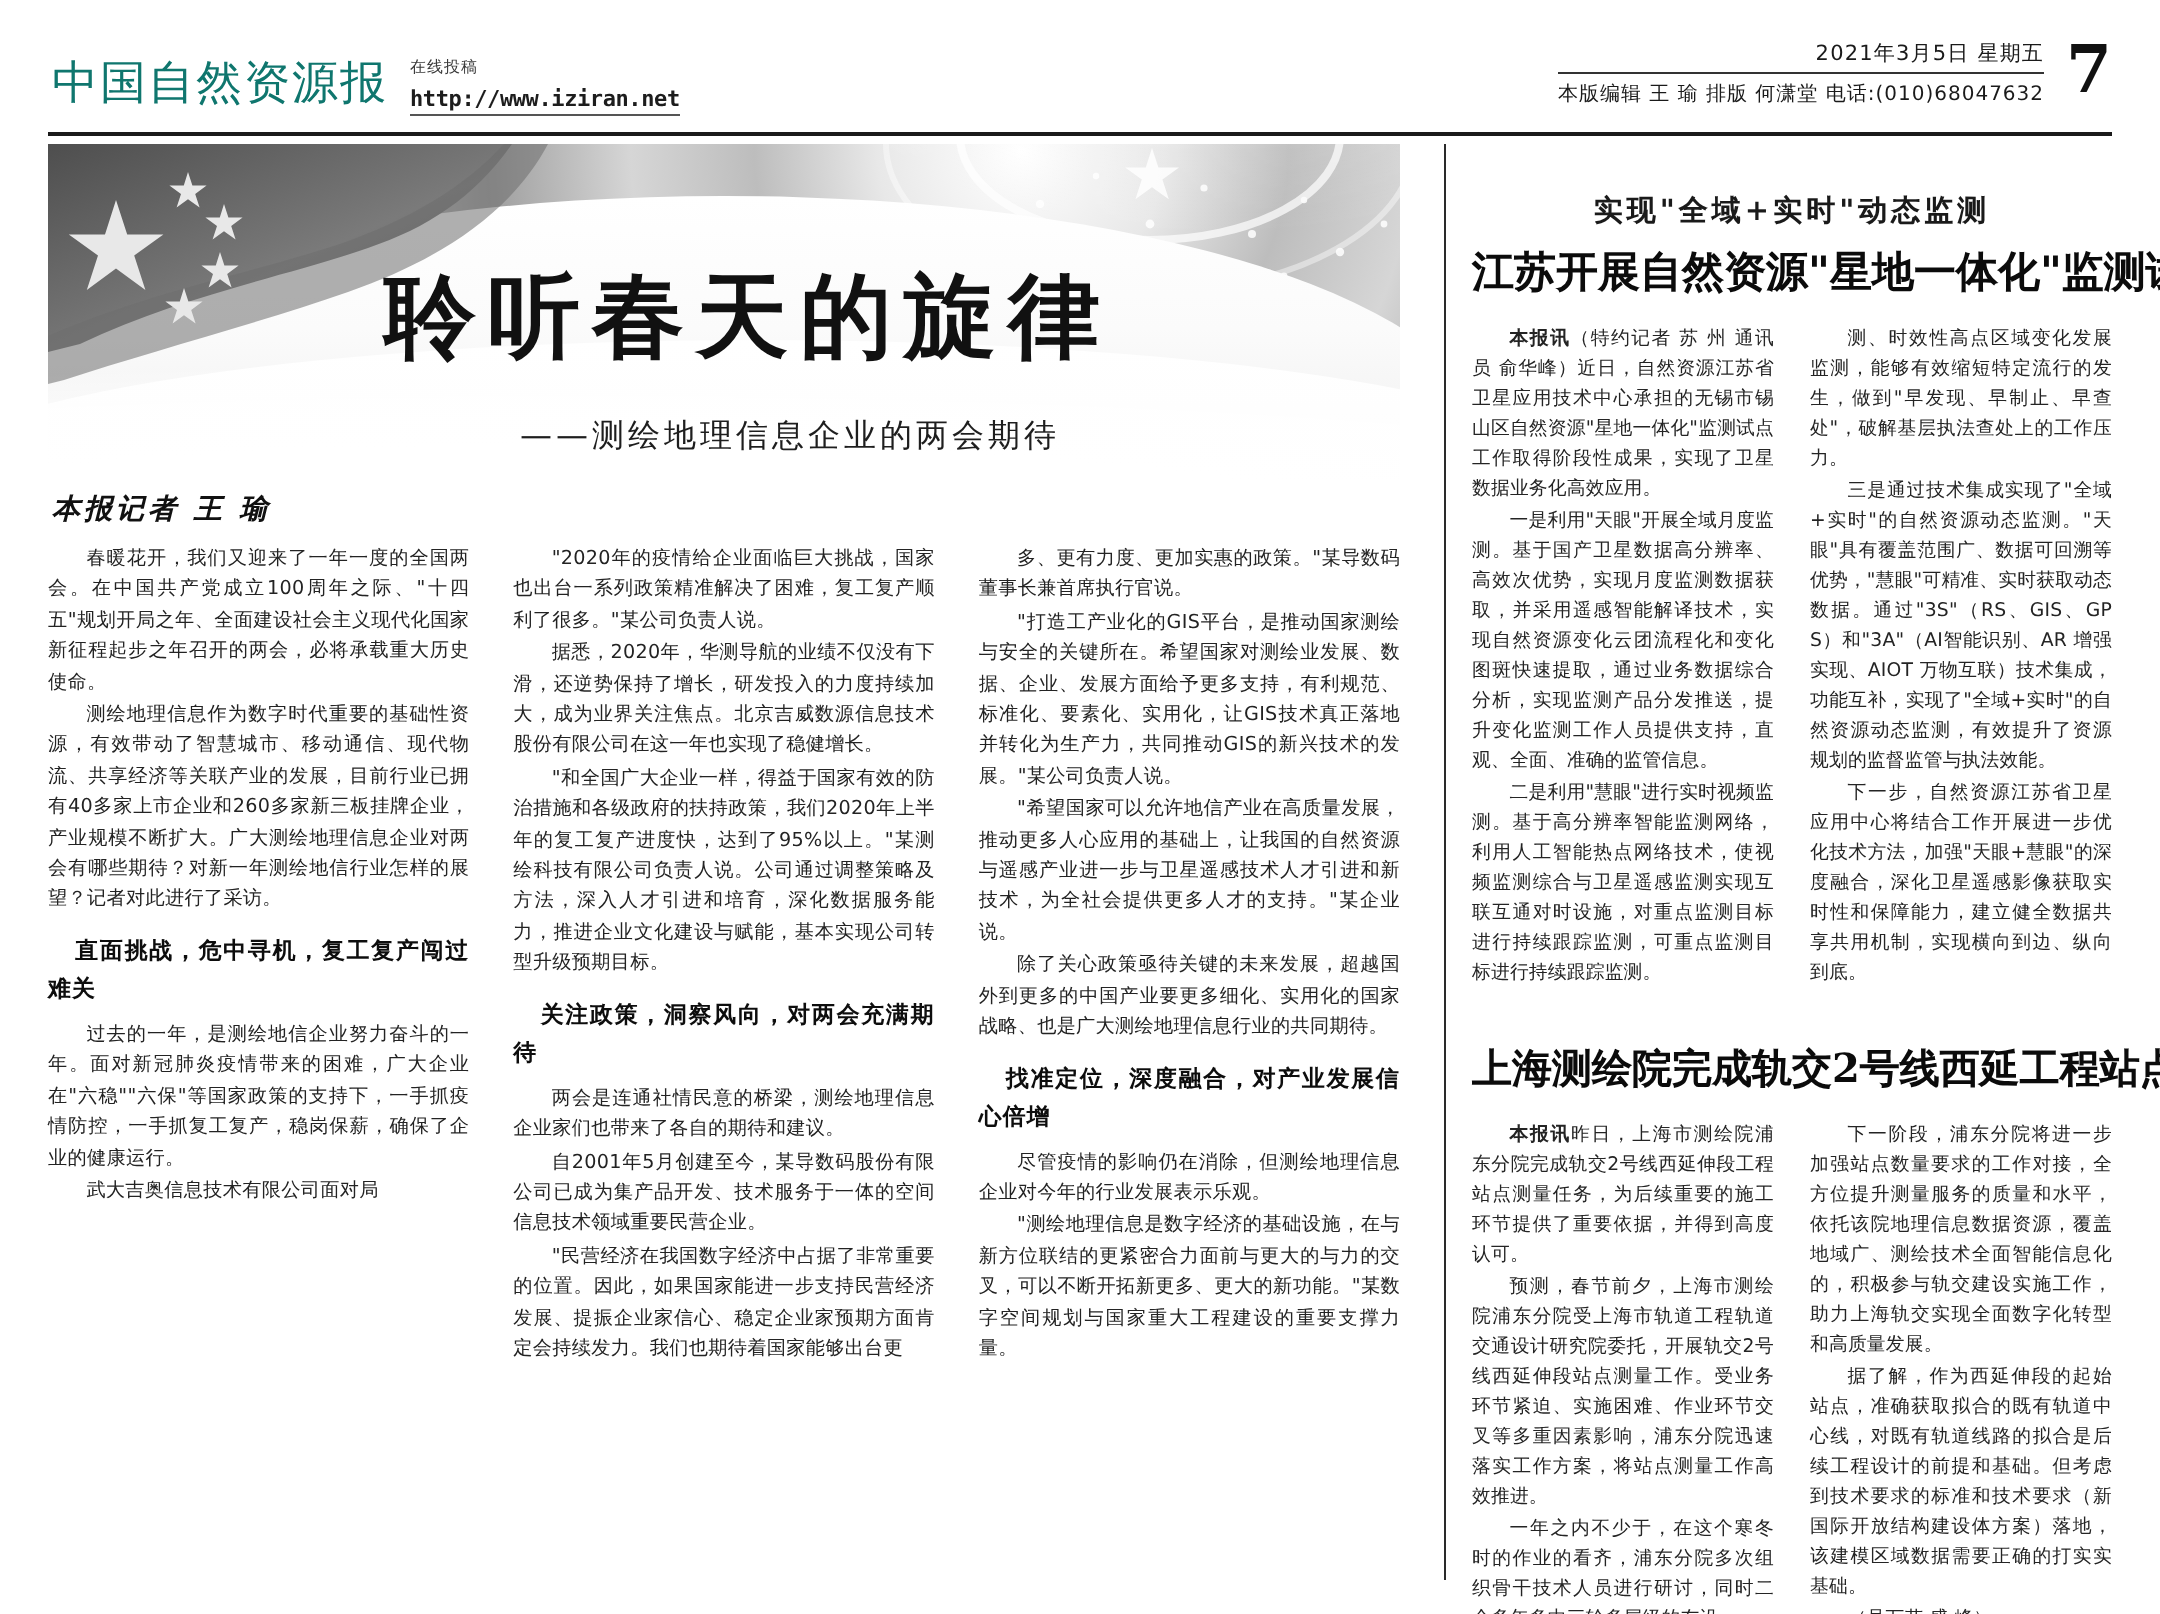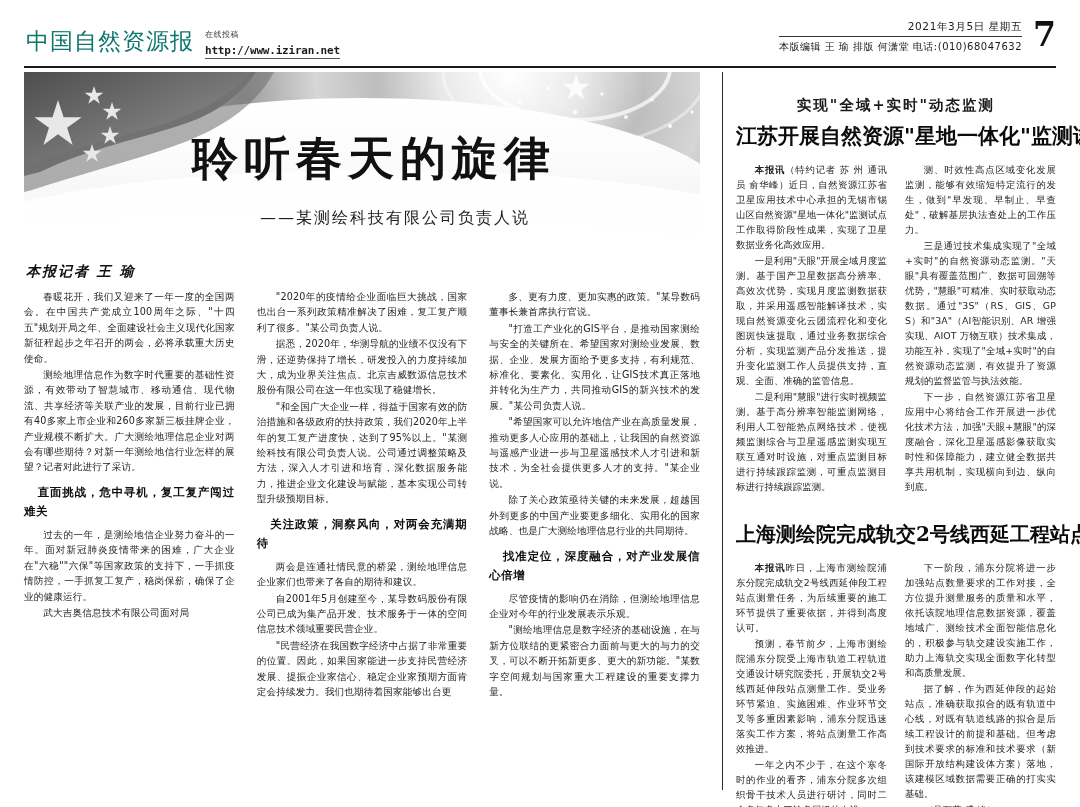--- a/index.html
+++ b/index.html
@@ -85,21 +85,21 @@
     position:absolute;left:236px;top:136px;
     font-family:"DejaVu Sans","Liberation Sans",sans-serif;
     font-weight:400;font-size:16px;letter-spacing:2px;color:#1e1e1e;white-space:nowrap;
   }
 
   
   .left-article{position:absolute;left:24px;top:246px;width:676px;height:545px;}
   .byline{
     font-family:"DejaVu Serif","Liberation Serif",serif;
     font-weight:700;font-style:italic;font-size:14px;letter-spacing:2px;color:#111;
-    margin:17px 0 8px 2px;
+    margin:0 0 8px 2px;
   }
   .cols3{display:flex;gap:22px;width:676px;height:516px;}
   .col{width:211px;}
   .col p{
     margin:0 0 1px 0;
     font-family:"DejaVu Sans","Liberation Sans",sans-serif;
     font-size:9.6px;line-height:15.4px;letter-spacing:.15px;color:#232323;
     text-align:justify;text-indent:2em;
     word-break:break-all;
   }
@@ -227,21 +227,21 @@
         <path d="M70 14 l2.2 6.8 7.1 0 -5.7 4.2 2.2 6.8 -5.8-4.2 -5.7 4.2 2.2-6.8 -5.8-4.2 7.2 0z"></path>
         <path d="M88 30 l2.2 6.8 7.1 0 -5.7 4.2 2.2 6.8 -5.8-4.2 -5.7 4.2 2.2-6.8 -5.8-4.2 7.2 0z"></path>
         <path d="M86 54 l2.2 6.8 7.1 0 -5.7 4.2 2.2 6.8 -5.8-4.2 -5.7 4.2 2.2-6.8 -5.8-4.2 7.2 0z"></path>
         <path d="M68 72 l2.2 6.8 7.1 0 -5.7 4.2 2.2 6.8 -5.8-4.2 -5.7 4.2 2.2-6.8 -5.8-4.2 7.2 0z"></path>
       </g>
     </svg>
   </div>
 
   <div class="headline-wrap">
     <div class="headline">聆听春天的旋律</div>
-    <div class="subheadline">——某测绘科技有限公司负责人说</div>
+    <div class="subheadline">——测绘地理信息企业的两会期待</div>
   </div>
 
   <div class="left-article">
     <div class="byline">本报记者  王  瑜</div>
     <div class="cols3">
 
       <div class="col">
         <p>春暖花开，我们又迎来了一年一度的全国两会。在中国共产党成立100周年之际、"十四五"规划开局之年、全面建设社会主义现代化国家新征程起步之年召开的两会，必将承载重大历史使命。</p>
         <p>测绘地理信息作为数字时代重要的基础性资源，有效带动了智慧城市、移动通信、现代物流、共享经济等关联产业的发展，目前行业已拥有40多家上市企业和260多家新三板挂牌企业，产业规模不断扩大。广大测绘地理信息企业对两会有哪些期待？对新一年测绘地信行业怎样的展望？记者对此进行了采访。</p>
         <div class="sub-h">直面挑战，危中寻机，复工复产闯过难关</div>

